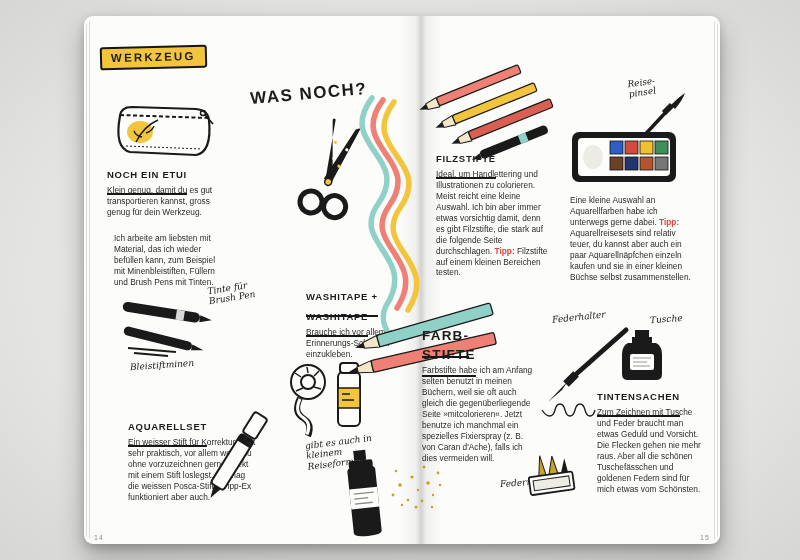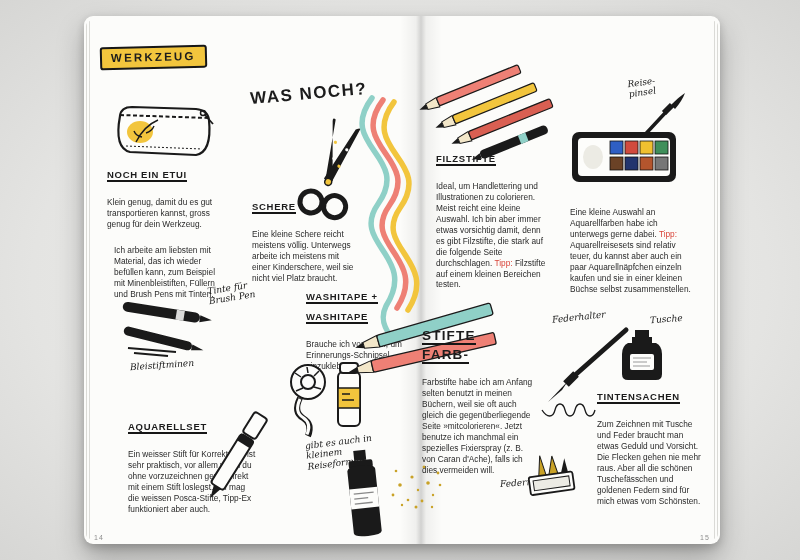--- a/index.html
+++ b/index.html
@@ -13,25 +13,25 @@
 .book:before{content:"";position:absolute;left:2px;top:5px;bottom:5px;width:5px;border-radius:8px 0 0 8px;
   background:repeating-linear-gradient(90deg,#dadad6 0 1px,#fcfcfa 1px 2.5px)}
 .book:after{content:"";position:absolute;right:2px;top:5px;bottom:5px;width:5px;border-radius:0 8px 8px 0;
   background:repeating-linear-gradient(90deg,#fcfcfa 0 1.5px,#dadad6 1.5px 2.5px)}
 .gutter{position:absolute;left:316px;top:0;width:42px;height:100%;pointer-events:none;
   background:linear-gradient(90deg,rgba(0,0,0,0),rgba(0,0,0,.05) 38%,rgba(0,0,0,.17) 50%,rgba(0,0,0,.05) 62%,rgba(0,0,0,0))}
 .abs{position:absolute}
 .tag{background:#f2c53d;border:2.5px solid #161616;border-radius:3px;padding:3px 9px 4px;
   font-weight:bold;font-size:11.5px;letter-spacing:2.2px;transform:rotate(-1.5deg)}
 .sec .ttl{display:inline;font-weight:bold;font-size:9.5px;letter-spacing:.7px;line-height:1.9;
-  border-bottom:2px solid #161616;padding-bottom:0}
-.sec p{margin:13px 0 0;font-size:8.3px;line-height:1.32;color:#2a2a2a}
+  border-bottom:2px solid #161616;padding-bottom:13px}
+.sec p{margin:1px 0 0;font-size:8.3px;line-height:1.32;color:#2a2a2a}
 .sec.big .ttl{font-size:13.5px;letter-spacing:1.2px;line-height:1.35}
 .hand{font-family:"DejaVu Serif",serif;font-style:italic;font-size:9px;line-height:1.15;color:#161616}
-.tip{color:#d9453a;font-weight:normal}
+.tip{color:#d9453a;font-weight:bold}
 .wasnoch{font-weight:bold;font-size:17px;letter-spacing:1.5px;transform:rotate(-5deg);white-space:nowrap}
 .pagenum{font-size:7px;color:#8d8d8d;letter-spacing:1px}
 svg{display:block;overflow:visible}
 </style>
 </head>
 <body>
 
 <div class="stage">
   <div class="book">
     <div class="gutter"></div>
@@ -100,24 +100,20 @@
         <circle cx="41" cy="66" r="3.5" fill="#f2c53d" stroke="#1a1a1a" stroke-width="1.5"></circle>
         <circle cx="30" cy="90" r="11" fill="none" stroke="#1a1a1a" stroke-width="5"></circle>
         <circle cx="54" cy="88" r="11" fill="none" stroke="#1a1a1a" stroke-width="5"></circle>
         <circle cx="37" cy="26" r="1.6" fill="#f2c53d"></circle>
         <circle cx="40" cy="42" r="1.6" fill="#fdfdfb"></circle>
         <circle cx="50" cy="30" r="1.6" fill="#fdfdfb"></circle>
         <circle cx="47" cy="48" r="1.6" fill="#f2c53d"></circle>
       </g>
     </svg>
 
-    <div class="abs sec" style="left:168px;top:180px;width:104px">
-      <div><span class="ttl">SCHERE</span></div>
-      <p>Eine kleine Schere reicht meistens völlig. Unterwegs arbeite ich meistens mit einer Kinderschere, weil sie nicht viel Platz braucht.</p>
-    </div>
 
     <div class="abs sec" style="left:222px;top:270px;width:110px">
       <div><span class="ttl">WASHITAPE + WASHITAPE</span></div>
       <p>Brauche ich vor allem, um Erinnerungs-Schnipsel einzukleben.</p>
     </div>
 
     <svg class="abs" style="left:198px;top:326px" width="90" height="100" viewBox="0 0 90 100">
       <circle cx="26" cy="40" r="17" fill="#fdfdfb" stroke="#1a1a1a" stroke-width="2"></circle>
       <circle cx="26" cy="40" r="7" fill="#fdfdfb" stroke="#1a1a1a" stroke-width="2"></circle>
       <path d="M13,31 l6,4 M14,49 l7,-3 M37,29 l-5,5 M39,47 l-7,-2 M25,25 l1,6" stroke="#1a1a1a" stroke-width="1.5"></path>
@@ -231,22 +227,22 @@
         <rect x="70" y="33" width="13" height="13" fill="#b4552d"></rect>
         <rect x="85" y="33" width="13" height="13" fill="#777777"></rect>
       </g>
     </svg>
 
     <div class="abs sec" style="left:486px;top:178px;width:124px">
       <p><span>Eine kleine Auswahl an Aquarellfarben habe ich unterwegs gerne dabei. </span><span class="tip">Tipp:</span><span> Aquarellreisesets sind relativ teuer, du kannst aber auch ein paar Aquarellnäpfchen einzeln kaufen und sie in einer kleinen Büchse selbst zusammenstellen.</span></p>
     </div>
 
     <div class="abs sec big" style="left:338px;top:310px;width:112px">
+      <div><span class="ttl">FARB-</span></div>
       <div><span class="ttl">STIFTE</span></div>
-      <div><span class="ttl">FARB-</span></div>
       <p>Farbstifte habe ich am Anfang selten benutzt in meinen Büchern, weil sie oft auch gleich die gegenüberliegende Seite »mitcolorieren«. Jetzt benutze ich manchmal ein spezielles Fixierspray (z. B. von Caran d'Ache), falls ich dies vermeiden will.</p>
     </div>
 
     <div class="abs hand" style="left:468px;top:296px;transform:rotate(-6deg)">Federhalter</div>
 
     <svg class="abs" style="left:454px;top:308px" width="95" height="95" viewBox="0 0 95 95">
       <path d="M88,6 L36,52" stroke="#1a1a1a" stroke-width="5" stroke-linecap="round"></path>
       <path d="M38,50 L28,60" stroke="#1a1a1a" stroke-width="8"></path>
       <path d="M30,57 L10,78 L24,66 Z" fill="#1a1a1a"></path>
       <path d="M4,86 c5,8 11,8 13,0 c2,-8 8,-8 10,0 c2,8 8,8 10,0 c2,-8 8,-8 10,0 c2,8 8,8 10,0" fill="none" stroke="#1a1a1a" stroke-width="1.3"></path>

